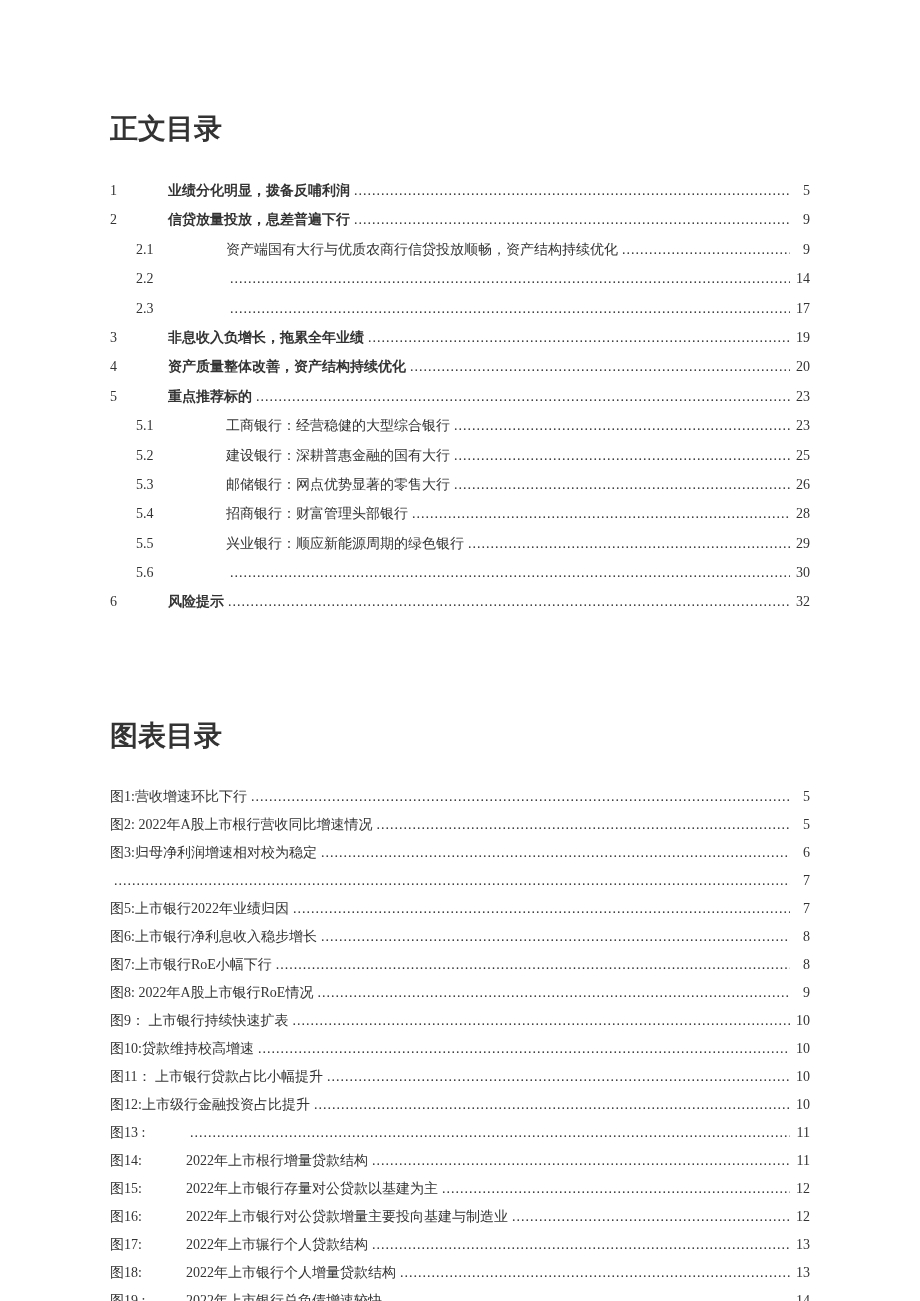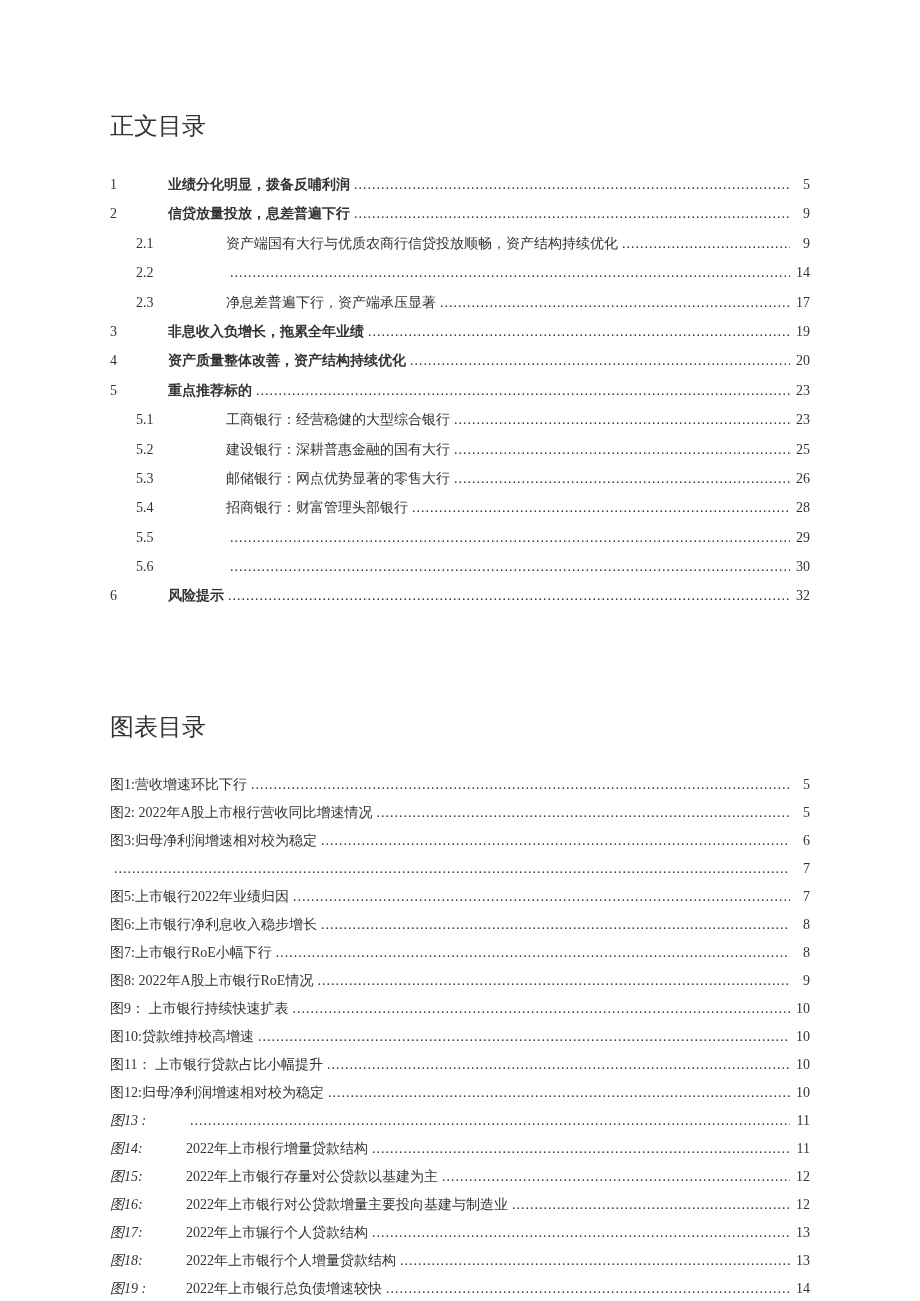--- a/index.html
+++ b/index.html
@@ -5,22 +5,22 @@
     * { margin: 0; padding: 0; box-sizing: border-box; }
     body {
       width: 920px;
       height: 1301px;
       background: #ffffff;
       font-family: "SimSun", "宋体", serif;
       color: #333333;
       padding: 110px 110px 60px 110px;
     }
     .section-title {
-      font-size: 24px;
-      font-weight: normal;
+      font-size: 28px;
+      font-weight: bold;
       color: #333333;
       margin-bottom: 28px;
     }
     .toc { margin-bottom: 100px; }
     .toc-row {
       display: flex;
       align-items: baseline;
       font-size: 14px;
       line-height: 2.1;
       color: #333333;
@@ -42,21 +42,21 @@
       flex: 1;
       overflow: hidden;
       white-space: nowrap;
       letter-spacing: 1px;
       color: #333333;
       padding: 0 4px;
     }
     .toc-page { flex-shrink: 0; min-width: 20px; text-align: right; }
     .figlist .toc-row { line-height: 2.0; }
     .figlist .toc-title { }
-    .figlist-indent .toc-num { width: 62px; font-style: italic; }
+    .figlist-indent .toc-num { width: 62px; }
   </style>
 </head>
 <body>
 
 <div class="section-title">正文目录</div>
 
 <div class="toc" id="toc-container">
     <div class="toc-row">
       <span class="toc-num">1</span>
       <span class="toc-title bold">业绩分化明显，拨备反哺利润</span>
@@ -78,21 +78,20 @@
     </div>
     <div class="toc-row">
       <span class="toc-num level2">2.2</span>
       <span class="toc-sub"></span>
       <span class="toc-dots">........................................................................................................................................................</span>
       <span class="toc-page">14</span>
     </div>
     <div class="toc-row">
       <span class="toc-num level2">2.3</span>
       <span class="toc-sub"></span>
-      <span class="toc-title">净息差普遍下行，资产端承压显著</span>
       <span class="toc-dots">........................................................................................................................................................</span>
       <span class="toc-page">17</span>
     </div>
     <div class="toc-row">
       <span class="toc-num">3</span>
       <span class="toc-title bold">非息收入负增长，拖累全年业绩</span>
       <span class="toc-dots">........................................................................................................................................................</span>
       <span class="toc-page">19</span>
     </div>
     <div class="toc-row">
@@ -131,20 +130,21 @@
     <div class="toc-row">
       <span class="toc-num level2">5.4</span>
       <span class="toc-sub"></span>
       <span class="toc-title">招商银行：财富管理头部银行</span>
       <span class="toc-dots">........................................................................................................................................................</span>
       <span class="toc-page">28</span>
     </div>
     <div class="toc-row">
       <span class="toc-num level2">5.5</span>
       <span class="toc-sub"></span>
+      <span class="toc-title">兴业银行：顺应新能源周期的绿色银行</span>
       <span class="toc-dots">........................................................................................................................................................</span>
       <span class="toc-page">29</span>
     </div>
     <div class="toc-row">
       <span class="toc-num level2">5.6</span>
       <span class="toc-sub"></span>
       <span class="toc-dots">........................................................................................................................................................</span>
       <span class="toc-page">30</span>
     </div>
     <div class="toc-row">
@@ -206,21 +206,21 @@
       <span class="toc-title">图10:贷款维持校高增速</span>
       <span class="toc-dots">........................................................................................................................................................</span>
       <span class="toc-page">10</span>
     </div>
     <div class="toc-row">
       <span class="toc-title">图11：  上市银行贷款占比小幅提升</span>
       <span class="toc-dots">........................................................................................................................................................</span>
       <span class="toc-page">10</span>
     </div>
     <div class="toc-row">
-      <span class="toc-title">图12:归母净利润增速相对校为稳定</span>
+      <span class="toc-title">图12:上市级行金融投资占比提升</span>
       <span class="toc-dots">........................................................................................................................................................</span>
       <span class="toc-page">10</span>
     </div>
     <div class="toc-row figlist-indent">
       <span class="toc-num">图13 :</span>
       <span style="width: 14px; flex-shrink: 0;"></span>
       <span class="toc-dots">........................................................................................................................................................</span>
       <span class="toc-page">11</span>
     </div>
     <div class="toc-row figlist-indent">

